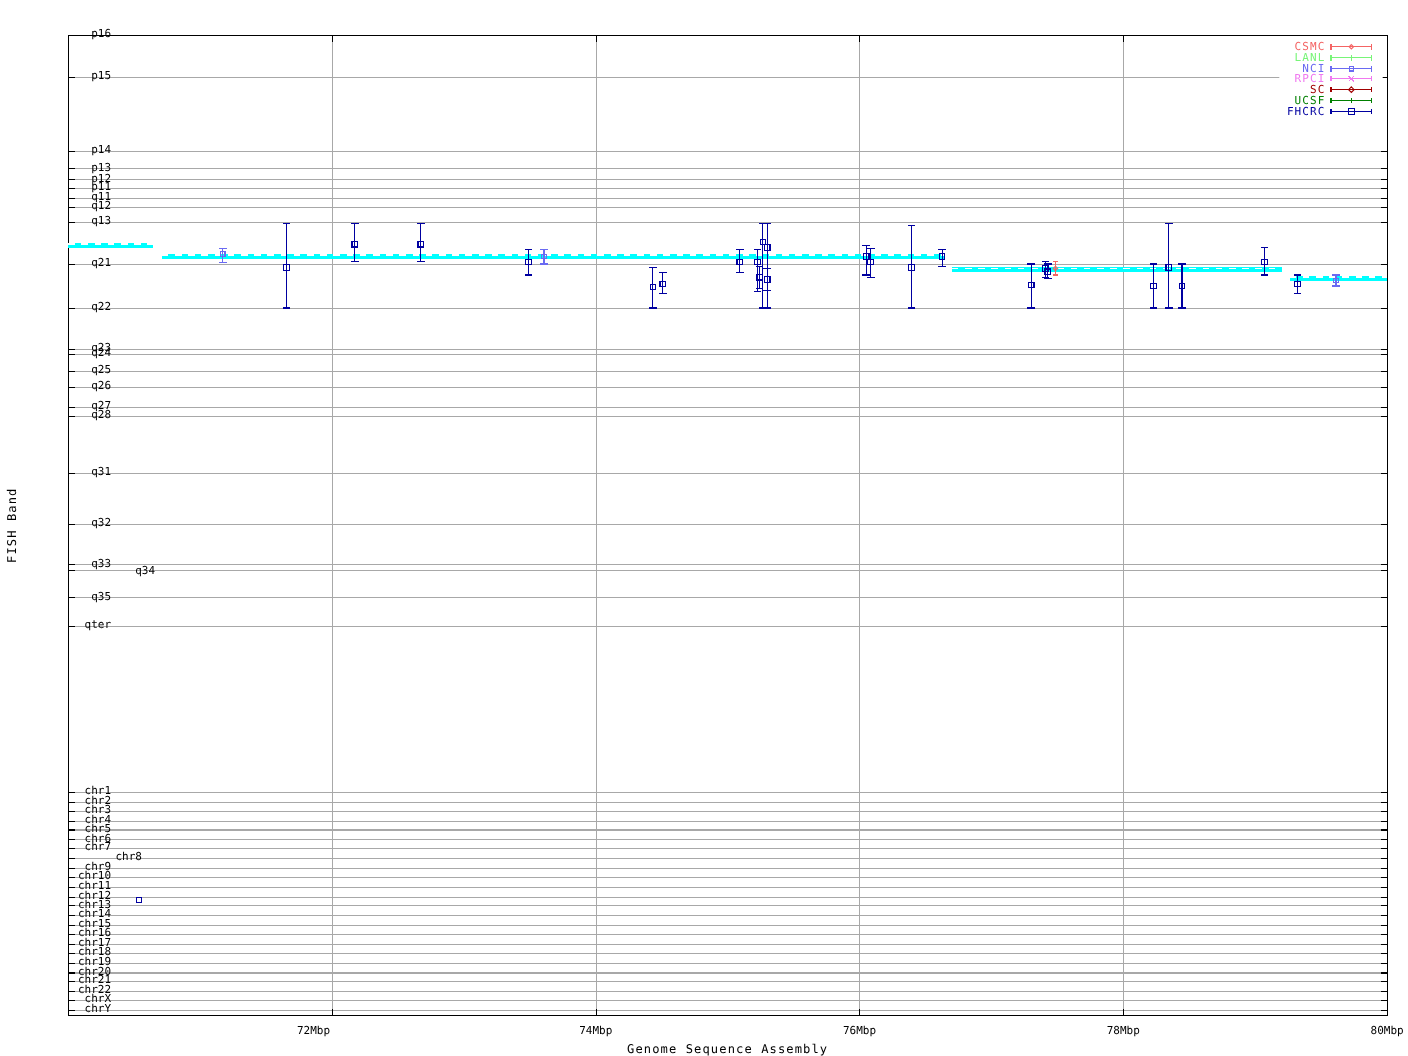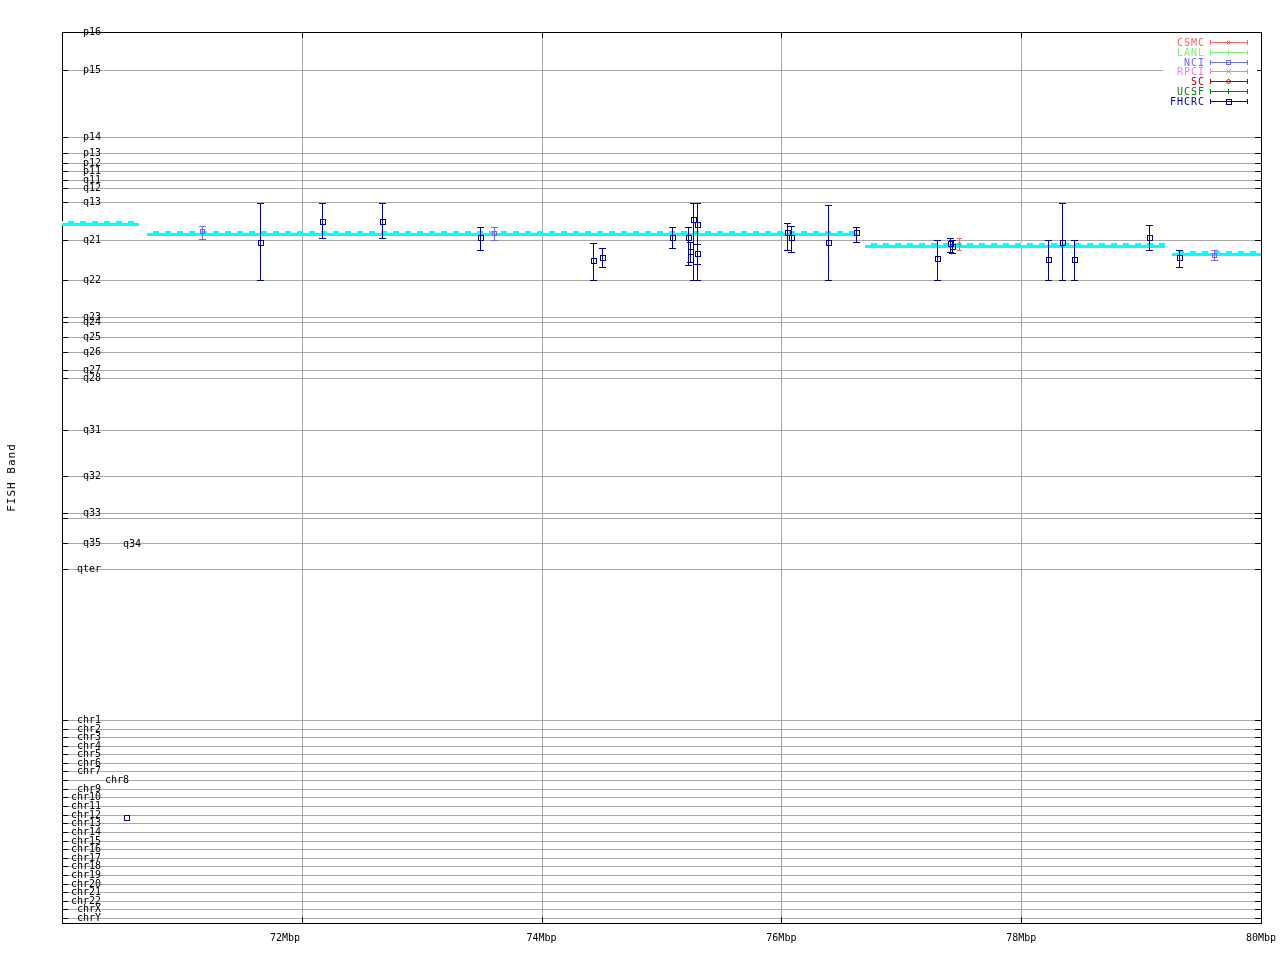--- a/index.html
+++ b/index.html
@@ -344,20 +344,21 @@
       <line x1="1247" y1="89" x2="1247" y2="94" stroke="#008000" stroke-width="1" shape-rendering="crispEdges"></line>
       <line x1="1226" y1="91.5" x2="1231" y2="91.5" stroke="#008000" stroke-width="1" shape-rendering="crispEdges"></line>
       <line x1="1228.5" y1="89" x2="1228.5" y2="94" stroke="#008000" stroke-width="1" shape-rendering="crispEdges"></line>
       <text x="1205" y="104.5" text-anchor="end" fill="#0000a0" font-family="&quot;DejaVu Sans Mono&quot;,&quot;Liberation Mono&quot;,monospace" font-size="10px" letter-spacing="1px">FHCRC</text>
       <line x1="1210" y1="101" x2="1247" y2="101" stroke="#0000a0" stroke-width="1" shape-rendering="crispEdges"></line>
       <line x1="1210" y1="99" x2="1210" y2="104" stroke="#0000a0" stroke-width="1" shape-rendering="crispEdges"></line>
       <line x1="1247" y1="99" x2="1247" y2="104" stroke="#0000a0" stroke-width="1" shape-rendering="crispEdges"></line>
       <rect x="1226" y="99" width="5" height="5" fill="none" stroke="#0000a0" stroke-width="1" shape-rendering="crispEdges"></rect>
     </svg>
   <div class="ylabel">FISH Band</div>
+  <div class="xlabel">Genome Sequence Assembly</div>
   <div id="labels">
       <div class="ytick" style="top: 27px;">p16</div>
       <div class="ytick" style="top: 65px;">p15</div>
       <div class="ytick" style="top: 132px;">p14</div>
       <div class="ytick" style="top: 148px;">p13</div>
       <div class="ytick" style="top: 158px;">p12</div>
       <div class="ytick" style="top: 166px;">p11</div>
       <div class="ytick" style="top: 175px;">q11</div>
       <div class="ytick" style="top: 183px;">q12</div>
       <div class="ytick" style="top: 197px;">q13</div>
@@ -365,21 +366,21 @@
       <div class="ytick" style="top: 275px;">q22</div>
       <div class="ytick" style="top: 312px;">q23</div>
       <div class="ytick" style="top: 317px;">q24</div>
       <div class="ytick" style="top: 332px;">q25</div>
       <div class="ytick" style="top: 347px;">q26</div>
       <div class="ytick" style="top: 365px;">q27</div>
       <div class="ytick" style="top: 373px;">q28</div>
       <div class="ytick" style="top: 425px;">q31</div>
       <div class="ytick" style="top: 471px;">q32</div>
       <div class="ytick" style="top: 508px;">q33</div>
-      <div class="ytick" style="top: 539px; padding-left: 40px;">q34</div>
+      <div class="ytick" style="top: 515px; padding-left: 40px;">q34</div>
       <div class="ytick" style="top: 538px;">q35</div>
       <div class="ytick" style="top: 564px;">qter</div>
       <div class="ytick" style="top: 715px;">chr1</div>
       <div class="ytick" style="top: 724px;">chr2</div>
       <div class="ytick" style="top: 732px;">chr3</div>
       <div class="ytick" style="top: 741px;">chr4</div>
       <div class="ytick" style="top: 749px;">chr5</div>
       <div class="ytick" style="top: 758px;">chr6</div>
       <div class="ytick" style="top: 766px;">chr7</div>
       <div class="ytick" style="top: 775px; padding-left: 28px;">chr8</div>

